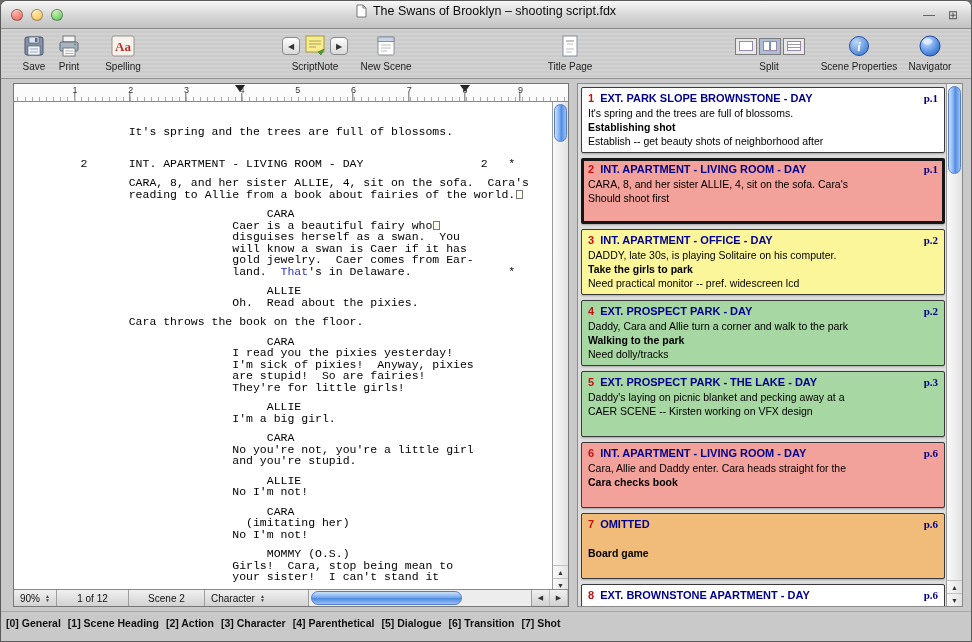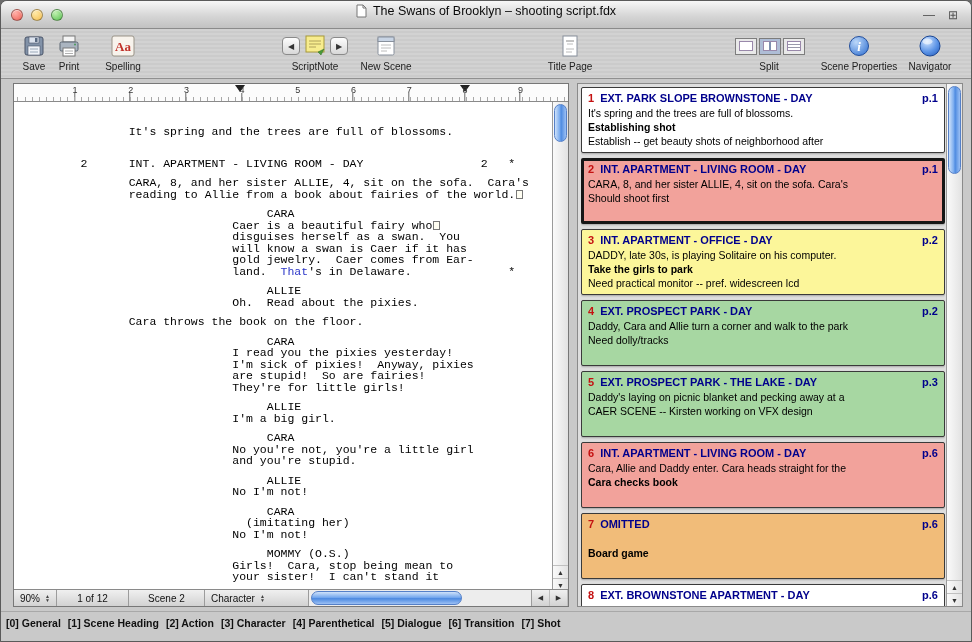--- a/index.html
+++ b/index.html
@@ -101,21 +101,21 @@
             font-size:7px; color:#333; border-right:1px solid #bdbdbd; }
 
   
   .cards { position:absolute; left:3px; top:3px; width:364px; bottom:0; overflow:hidden; }
   .card { height:66px; margin-bottom:5px; border:1px solid #3a3a3a; border-radius:2px;
           padding:2px 6px; overflow:hidden; box-shadow:0 1px 2px rgba(0,0,0,.25); }
   .card.selected { border:3px solid #161616; padding:0 4px; }
   .card-head { display:flex; gap:6px; line-height:16px; font-size:11px; font-weight:bold; }
   .card-num { color:#c41111; }
   .card-heading { color:#00008c; flex:1; white-space:nowrap; overflow:hidden; }
-  .card-page { color:#00008c; }
+  .card-page { color:#00008c;font-family:Liberation Serif, serif; }
   .card-line { font-size:10.5px; line-height:14px; color:#000; white-space:nowrap; overflow:hidden; }
   .card-line.bold { font-weight:bold; }
   .rp-scroll { position:absolute; right:0; top:0; bottom:0; width:16px;
                background:linear-gradient(to right,#fafafa,#e2e2e2); border-left:1px solid #9a9a9a; }
 
   
   .element-bar { position:absolute; left:0; right:0; top:610px; height:22px;
                  display:flex; align-items:center; padding-left:5px;
                  border-top:1px solid #a8a8a8; font-size:10.5px; color:#111; }
   .element-bar span { margin-right:7px; white-space:nowrap;font-weight:bold; }
@@ -422,20 +422,21 @@
           <div class="card-line bold">Take the girls to park</div>
           <div class="card-line">Need practical monitor -- pref. widescreen lcd</div>
         </div>
         <div class="card" style="background: rgb(167, 215, 162);">
           <div class="card-head">
             <span class="card-num">4</span>
             <span class="card-heading">EXT. PROSPECT PARK - DAY</span>
             <span class="card-page">p.2</span>
           </div>
           <div class="card-line">Daddy, Cara and Allie turn a corner and walk to the park</div>
+          <div class="card-line bold">Walking to the park</div>
           <div class="card-line">Need dolly/tracks</div>
         </div>
         <div class="card" style="background: rgb(167, 215, 162);">
           <div class="card-head">
             <span class="card-num">5</span>
             <span class="card-heading">EXT. PROSPECT PARK - THE LAKE - DAY</span>
             <span class="card-page">p.3</span>
           </div>
           <div class="card-line">Daddy's laying on picnic blanket and pecking away at a</div>
           <div class="card-line">CAER SCENE -- Kirsten working on VFX design</div>

